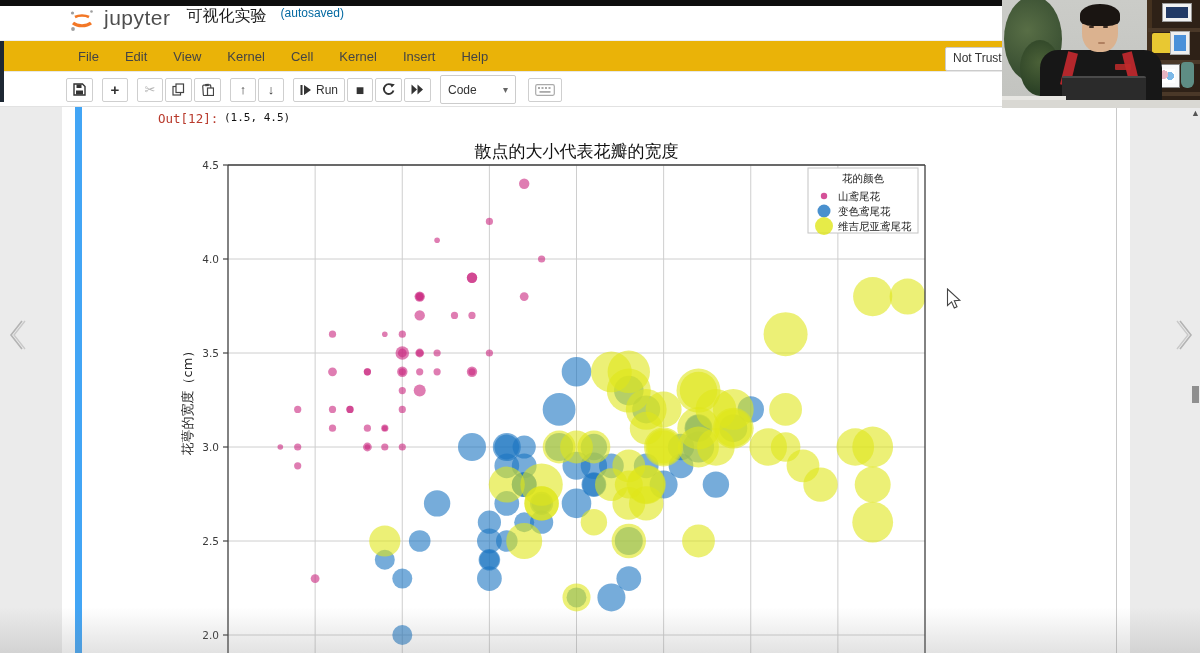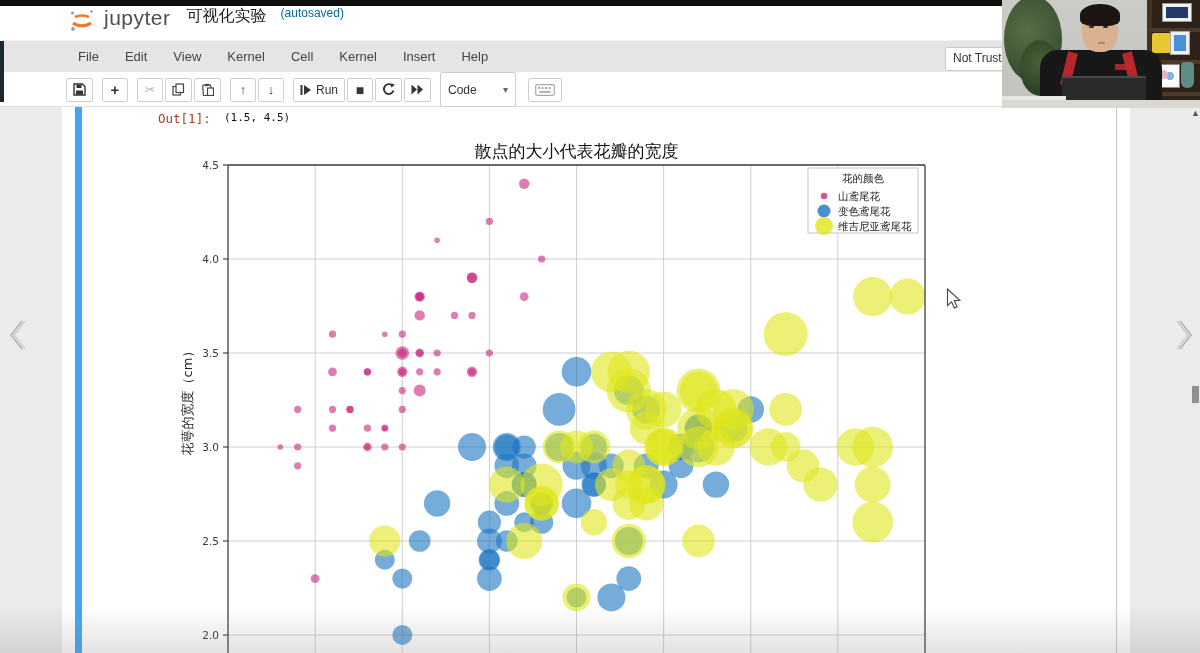--- a/index.html
+++ b/index.html
@@ -7,38 +7,38 @@
           font-family:"Liberation Sans","DejaVu Sans",sans-serif;color:#333;}
   .topbar{position:absolute;top:0;left:0;width:1200px;height:6px;background:#0e0e0e;z-index:8;}
   .dark-sliver{position:absolute;top:41px;left:0;width:4px;height:61px;background:#1d2733;z-index:7;}
 
   .header{position:absolute;top:6px;left:0;width:1200px;height:35px;background:#fff;
           display:flex;align-items:flex-start;padding-left:68px;box-sizing:border-box;border-bottom:1px solid #f0f0f0;}
   .brand{font-size:21px;color:#4e4e4e;margin-left:8px;letter-spacing:.5px;}
   .nb-title{font-size:16px;color:#1a1a1a;margin-left:16px;}
   .autosave{font-size:12px;color:#0369a1;margin-left:14px;}
 
-  .menubar{position:absolute;top:41px;left:0;width:1200px;height:31px;background:#e5e5e5;
+  .menubar{position:absolute;top:41px;left:0;width:1200px;height:31px;background:#eab308;
            border-bottom:1px solid #e7e7e7;display:flex;align-items:center;
            padding-left:78px;box-sizing:border-box;font-size:13px;color:#444;}
   .menu-item{margin-right:26px;cursor:pointer;}
   .trust-btn{position:absolute;top:47px;left:945px;height:22px;background:#fff;border:1px solid #ccc;
              border-radius:2px;font-size:12px;color:#333;padding:0 7px;line-height:21px;white-space:nowrap;
              overflow:hidden;width:62px;}
 
   .toolbar{position:absolute;top:73px;left:0;width:1200px;height:34px;background:#fff;
            border-bottom:1px solid #e2e2e2;display:flex;align-items:center;
            padding-left:66px;box-sizing:border-box;}
   .tgroup{display:flex;gap:2px;margin-right:9px;}
   .btn{background:#fff;border:1px solid #cfcfcf;border-radius:2px;height:24px;min-width:26px;
        display:inline-flex;align-items:center;justify-content:center;font-size:12px;color:#333;
        padding:0 6px;box-sizing:border-box;gap:5px;}
   .btn .glyph{font-size:13px;line-height:1;}
   .btn .glyph.gray{color:#b5b5b5;}
-  .cell-type{width:76px;height:35px;border:1px solid #ccc;border-radius:2px;background:#fff;
+  .cell-type{width:76px;height:29px;border:1px solid #ccc;border-radius:2px;background:#fff;
              display:inline-flex;align-items:center;justify-content:space-between;
              padding:0 7px;font-size:12px;color:#333;box-sizing:border-box;margin-right:12px;}
   .caret{color:#666;font-size:10px;}
 
   .left-gutter{position:absolute;top:107px;left:0;width:62px;height:546px;background:#ebebeb;}
   .right-gutter{position:absolute;top:107px;left:1130px;width:70px;height:546px;background:#ebebeb;}
   .nb-right-border{position:absolute;top:107px;left:1116px;width:1px;height:546px;background:#c9c9c9;}
   .cell-bar{position:absolute;top:107px;left:75px;width:7px;height:546px;background:#42a5f5;}
   .out-prompt{position:absolute;top:111px;left:158px;font-family:"DejaVu Sans Mono","Liberation Mono",monospace;
               font-size:12.5px;color:#b8392b;}
@@ -206,21 +206,21 @@
         </svg>
       </button>
     </div>
   </div>
 
   <div class="left-gutter"></div>
   <div class="right-gutter"></div>
   <div class="nb-right-border"></div>
   <div class="cell-bar"></div>
 
-  <div class="out-prompt">Out[1]:</div>
+  <div class="out-prompt">Out[12]:</div>
   <div class="out-value">(1.5, 4.5)</div>
 
   <svg id="chart-svg" class="chart-layer" width="1200" height="653">
       <line x1="315.125" y1="165" x2="315.125" y2="653" stroke="#cecece" stroke-width="1"></line>
       <line x1="402.25" y1="165" x2="402.25" y2="653" stroke="#cecece" stroke-width="1"></line>
       <line x1="489.375" y1="165" x2="489.375" y2="653" stroke="#cecece" stroke-width="1"></line>
       <line x1="576.5" y1="165" x2="576.5" y2="653" stroke="#cecece" stroke-width="1"></line>
       <line x1="663.625" y1="165" x2="663.625" y2="653" stroke="#cecece" stroke-width="1"></line>
       <line x1="750.75" y1="165" x2="750.75" y2="653" stroke="#cecece" stroke-width="1"></line>
       <line x1="837.875" y1="165" x2="837.875" y2="653" stroke="#cecece" stroke-width="1"></line>

